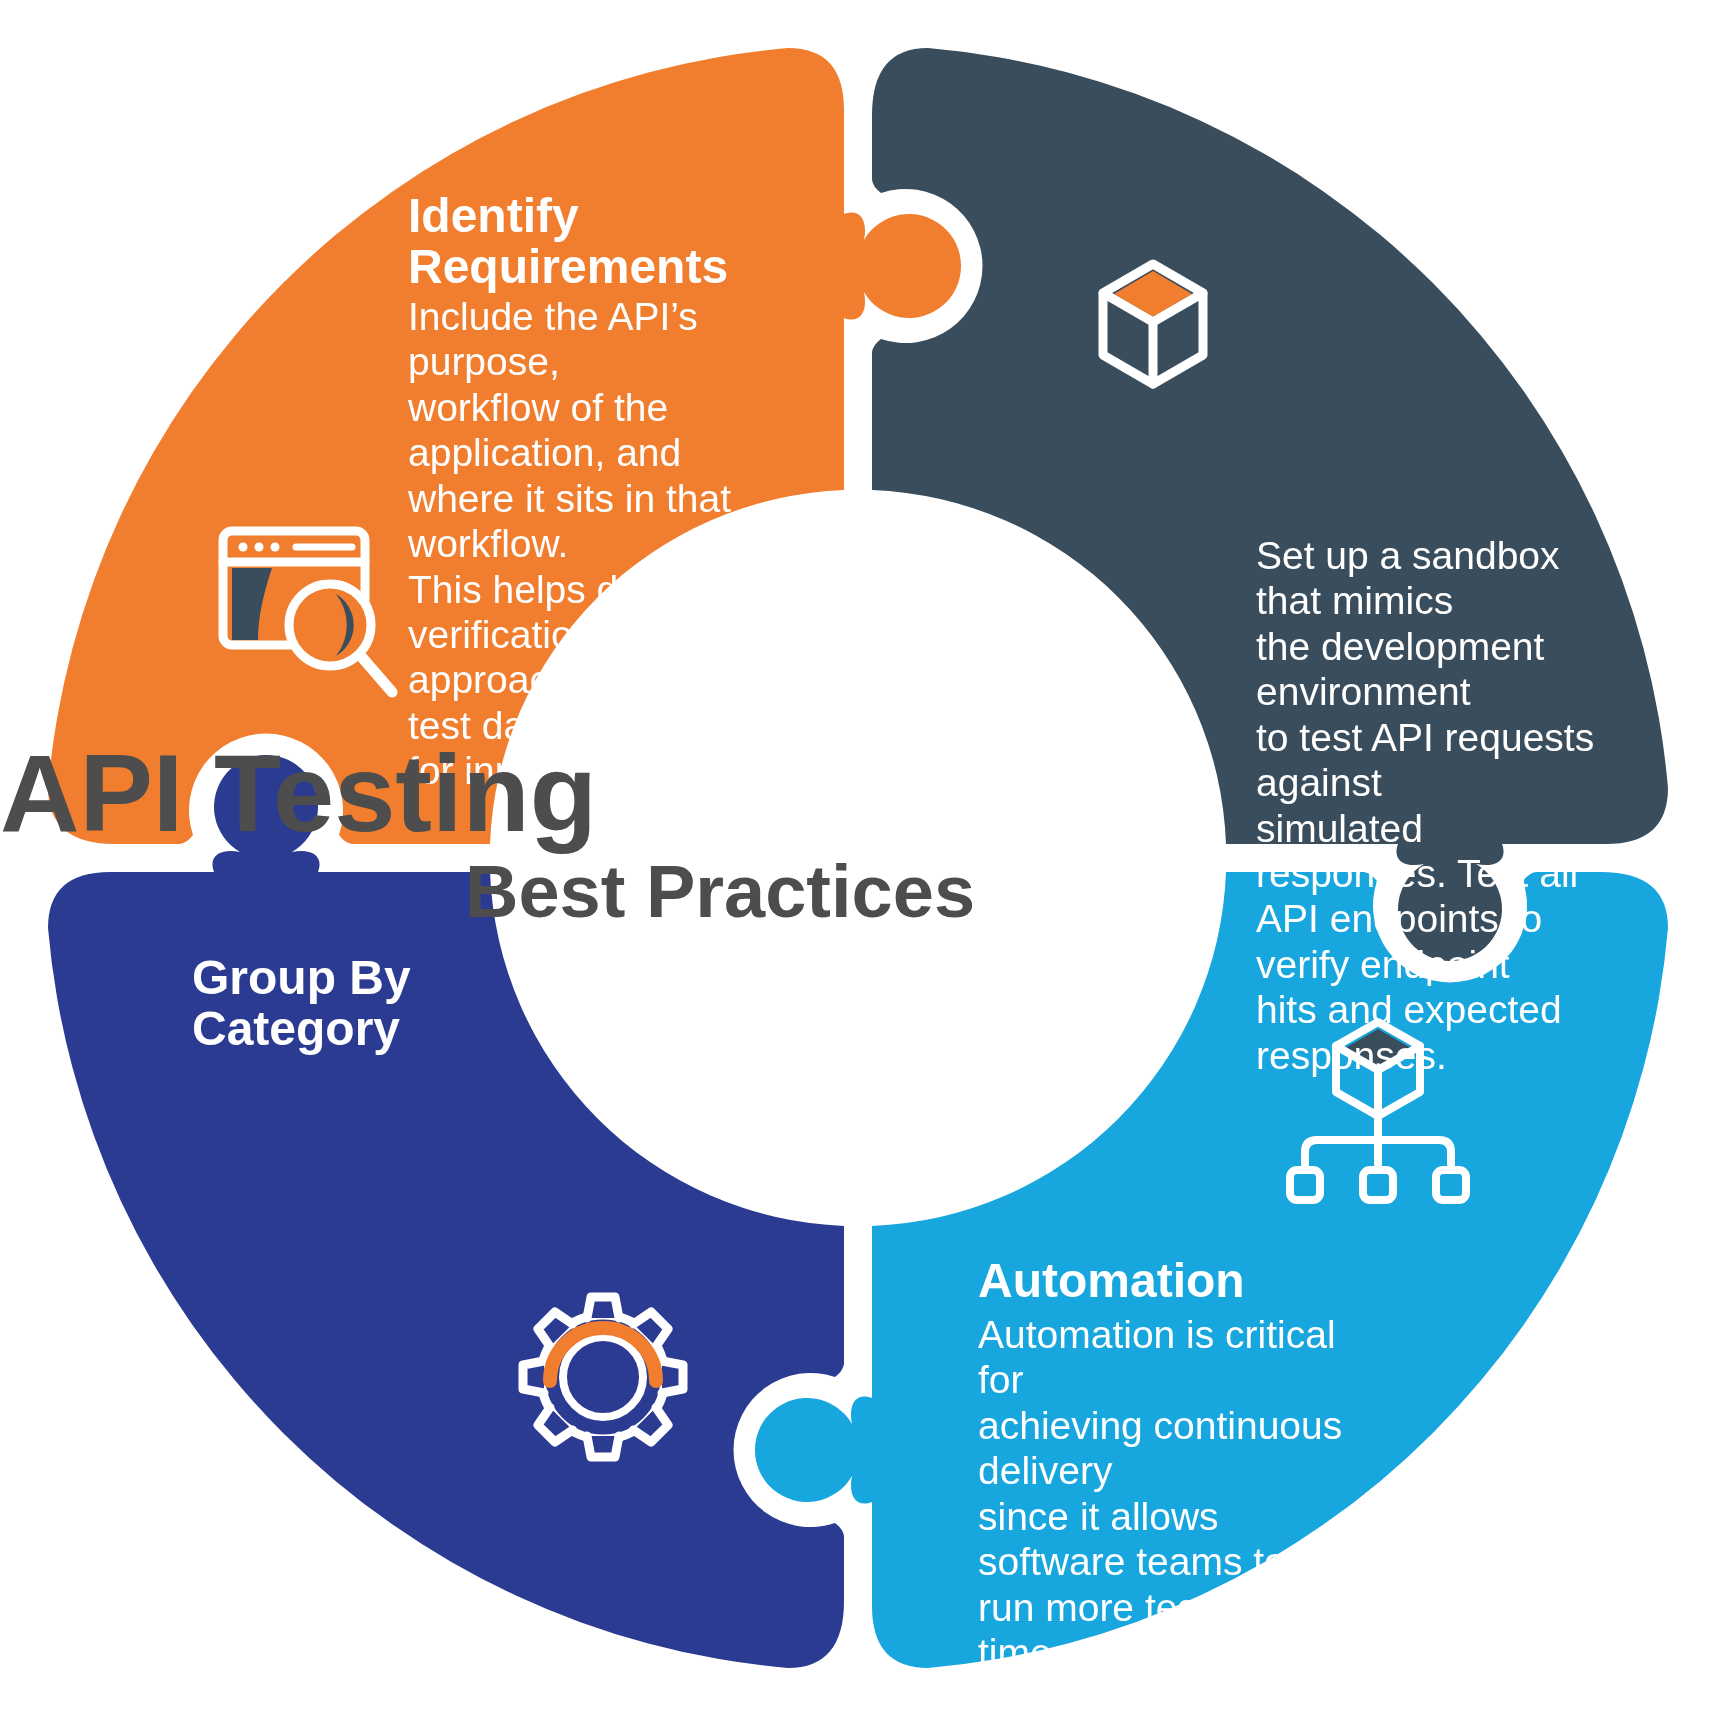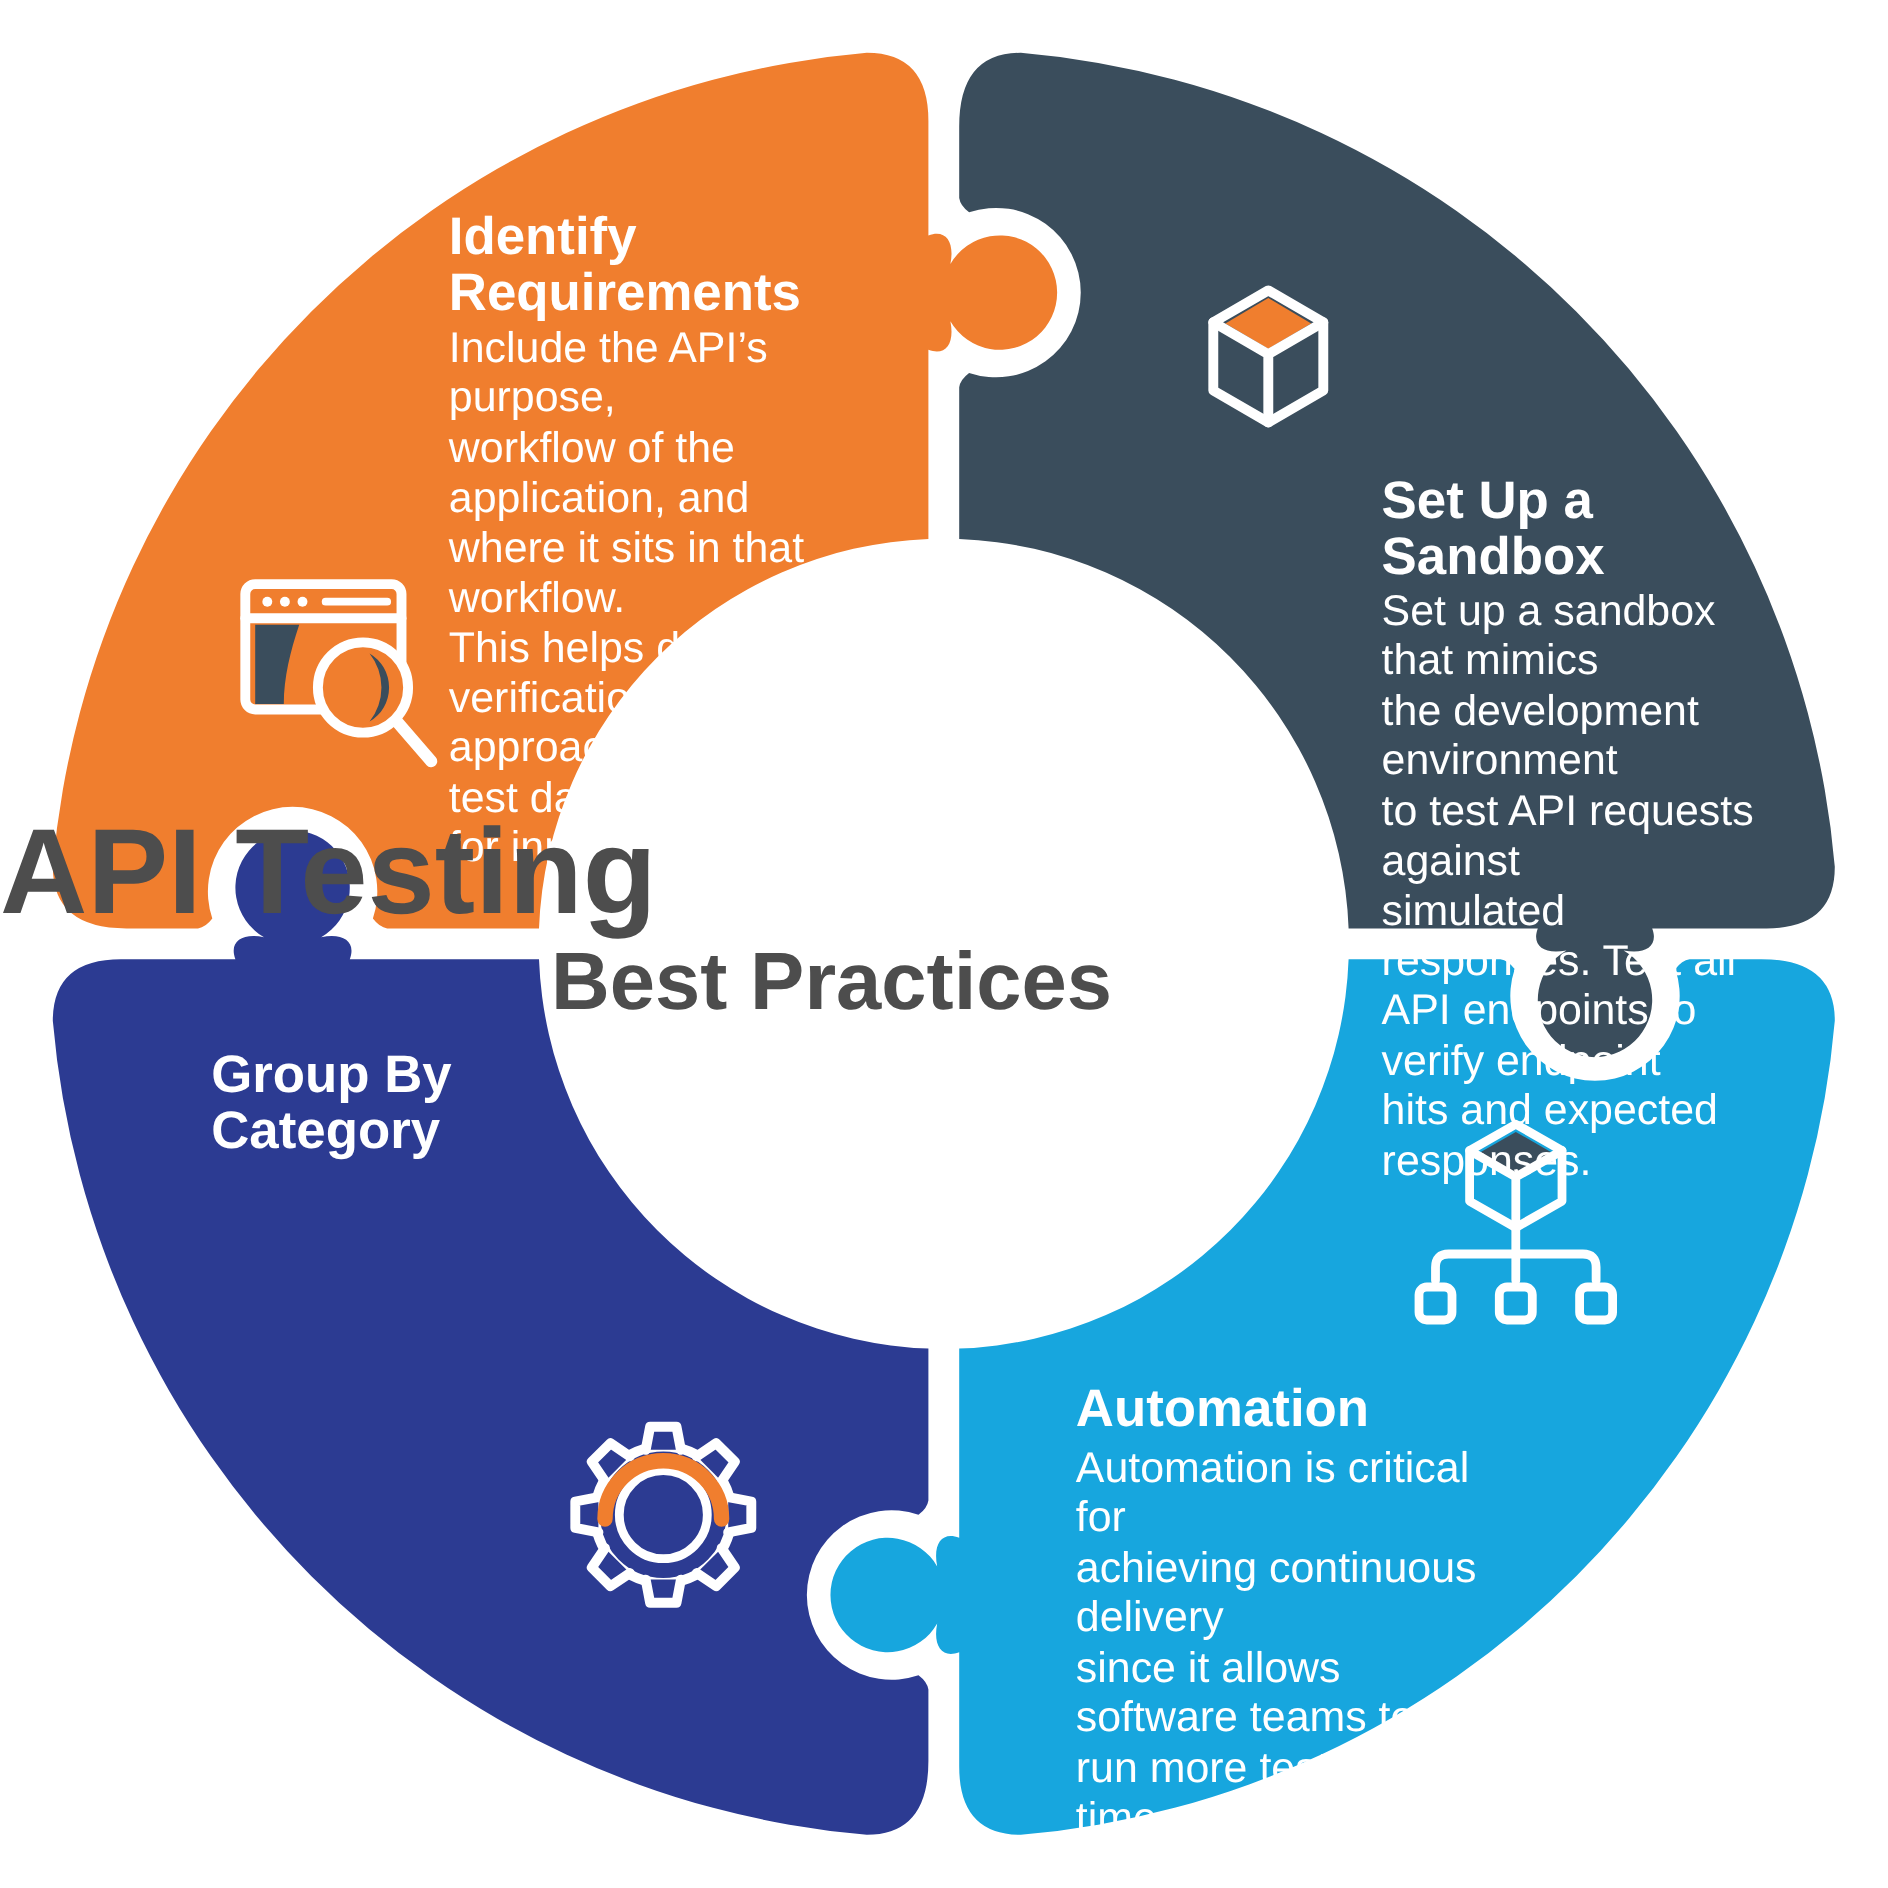--- a/index.html
+++ b/index.html
@@ -18,21 +18,21 @@
   .h-group      { left:192px;  top:953px;  }
   .b-group      { left:192px;  top:1053px; width:390px; }
   .h-automation { left:978px;  top:1256px; }
   .b-automation { left:978px;  top:1312px; width:390px; }
   .center-title {
     position:absolute; left:0; top:735px; width:1716px; text-align:left;
     font-size:110px; font-weight:700; color:#4D4D4D; line-height:1.05;
   }
   .center-sub {
     position:absolute; left:0; top:853px; width:1440px; text-align:center;
-    font-size:74px; font-weight:700; color:#4D4D4D; line-height:1.05;padding-left:36px;
+    font-size:74px; font-weight:700; color:#4D4D4D; line-height:1.05;
   }
 </style>
 </head>
 <body>
 
 <div class="stage">
 
   <svg class="puzzle" width="1716" height="1716" viewBox="0 0 1716 1716">
 
     <g>
@@ -88,22 +88,20 @@
 
   <div class="txt heading h-identify">Identify
 Requirements</div>
   <div class="txt bodytext b-identify">Include the API’s purpose,
 workflow of the application, and
 where it sits in that workflow.
 This helps define the verification
 approach and prepare test data
 for input and output.</div>
 
-  <div class="txt heading h-sandbox">Set Up a
-Sandbox</div>
   <div class="txt heading h-group">Group By
 Category</div>
 
   <div class="txt bodytext b-sandbox">Set up a sandbox that mimics
 the development environment
 to test API requests against
 simulated responses. Test all
 API endpoints to verify endpoint
 hits and expected responses.</div>
 

